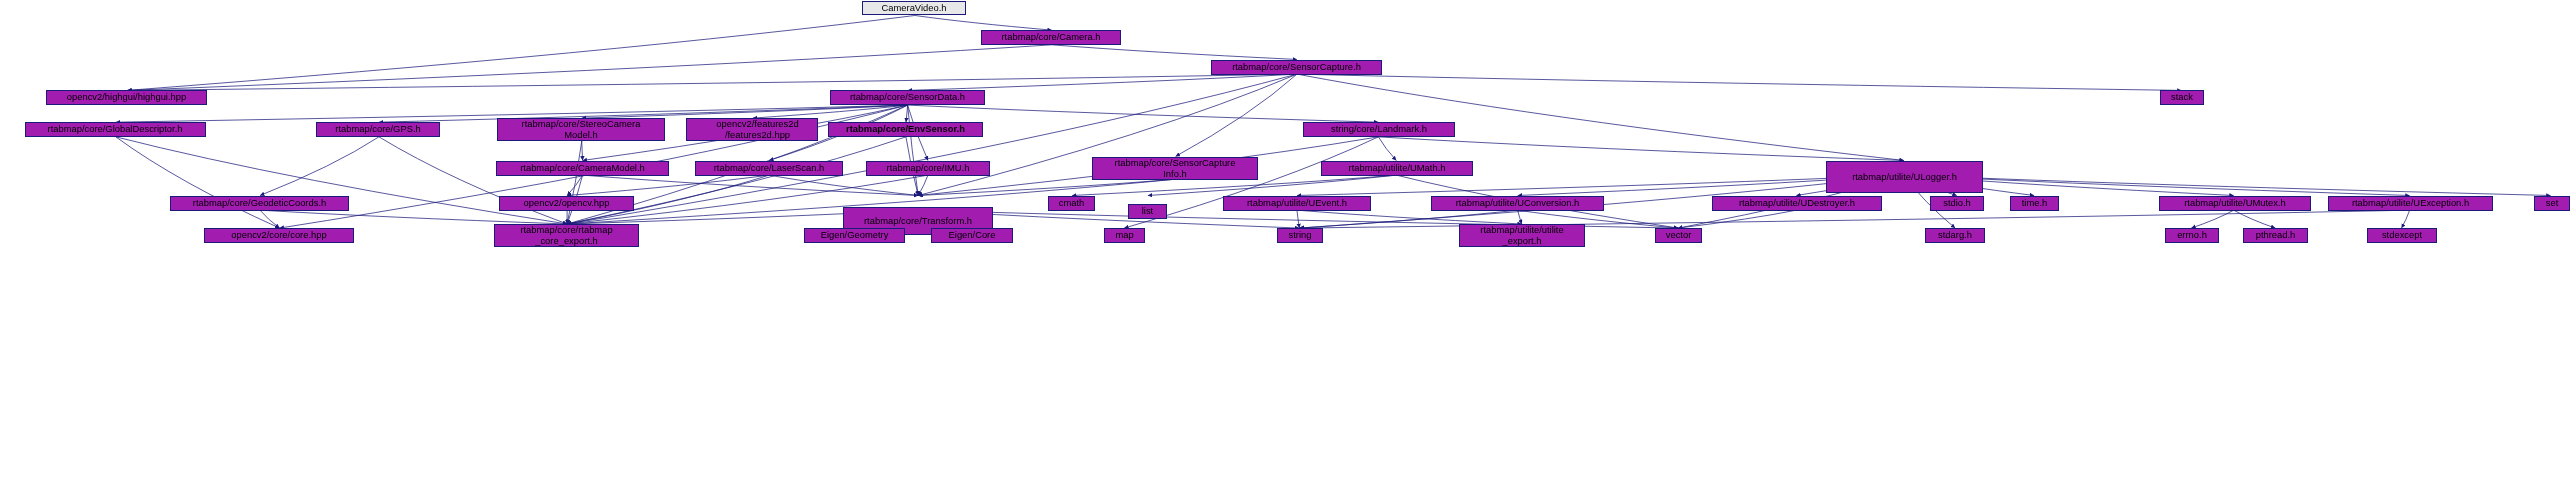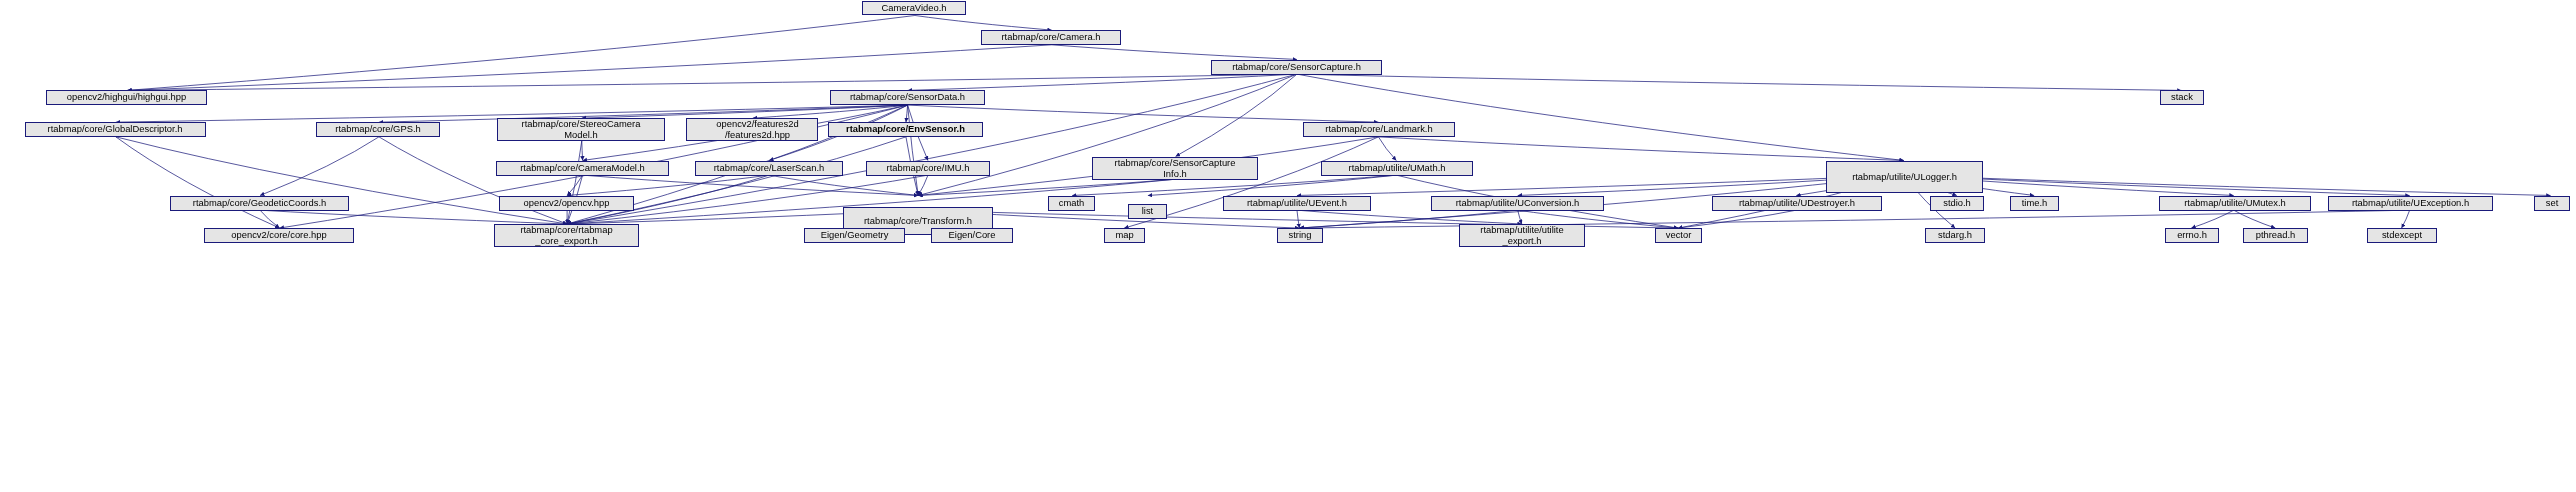--- a/index.html
+++ b/index.html
@@ -21,21 +21,21 @@
     left: 0;
     top: 0;
     width: 2576px;
     height: 492px;
     pointer-events: none;
   }
   .node {
     position: absolute;
     box-sizing: border-box;
     border: 0.8px solid #1a1a7a;
-    background: #e5e5e5;
+    background: #a21caf;
     color: #000000;
     font-size: 9.4px;
     line-height: 10.2px;
     display: flex;
     align-items: center;
     justify-content: center;
     text-align: center;
     white-space: pre;
     z-index: 2;
   }
@@ -137,21 +137,21 @@
     <div class="node" style="left: 46px; top: 90px; width: 161px; height: 14.7px;">opencv2/highgui/highgui.hpp</div>
     <div class="node" style="left: 830px; top: 90px; width: 155px; height: 14.7px;">rtabmap/core/SensorData.h</div>
     <div class="node" style="left: 2160px; top: 90px; width: 44px; height: 14.7px;">stack</div>
     <div class="node" style="left: 24.5px; top: 122px; width: 181px; height: 14.7px;">rtabmap/core/GlobalDescriptor.h</div>
     <div class="node" style="left: 316px; top: 122px; width: 124px; height: 14.7px;">rtabmap/core/GPS.h</div>
     <div class="node" style="left: 497px; top: 118px; width: 168px; height: 23px;">rtabmap/core/StereoCamera
 Model.h</div>
     <div class="node" style="left: 686px; top: 118px; width: 132px; height: 23px; padding-left: 11px;">opencv2/features2d
 /features2d.hpp</div>
     <div class="node" style="left: 828px; top: 122px; width: 155px; height: 14.7px; font-weight: bold;">rtabmap/core/EnvSensor.h</div>
-    <div class="node" style="left: 1303px; top: 122px; width: 152px; height: 14.7px;">rtabmap/core/Landmark.h</div>
+    <div class="node" style="left: 1303px; top: 122px; width: 152px; height: 14.7px;">string/core/Landmark.h</div>
     <div class="node" style="left: 496px; top: 161px; width: 173px; height: 14.7px;">rtabmap/core/CameraModel.h</div>
     <div class="node" style="left: 695px; top: 161px; width: 148px; height: 14.7px;">rtabmap/core/LaserScan.h</div>
     <div class="node" style="left: 866px; top: 161px; width: 124px; height: 14.7px;">rtabmap/core/IMU.h</div>
     <div class="node" style="left: 1092px; top: 157px; width: 166px; height: 23px;">rtabmap/core/SensorCapture
 Info.h</div>
     <div class="node" style="left: 1321px; top: 161px; width: 152px; height: 14.7px;">rtabmap/utilite/UMath.h</div>
     <div class="node" style="left: 1826px; top: 161px; width: 157px; height: 32px;">rtabmap/utilite/ULogger.h</div>
     <div class="node" style="left: 170px; top: 196px; width: 179px; height: 14.7px;">rtabmap/core/GeodeticCoords.h</div>
     <div class="node" style="left: 499px; top: 196px; width: 135px; height: 14.7px;">opencv2/opencv.hpp</div>
     <div class="node" style="left: 843px; top: 207px; width: 150px; height: 28px;">rtabmap/core/Transform.h</div>

